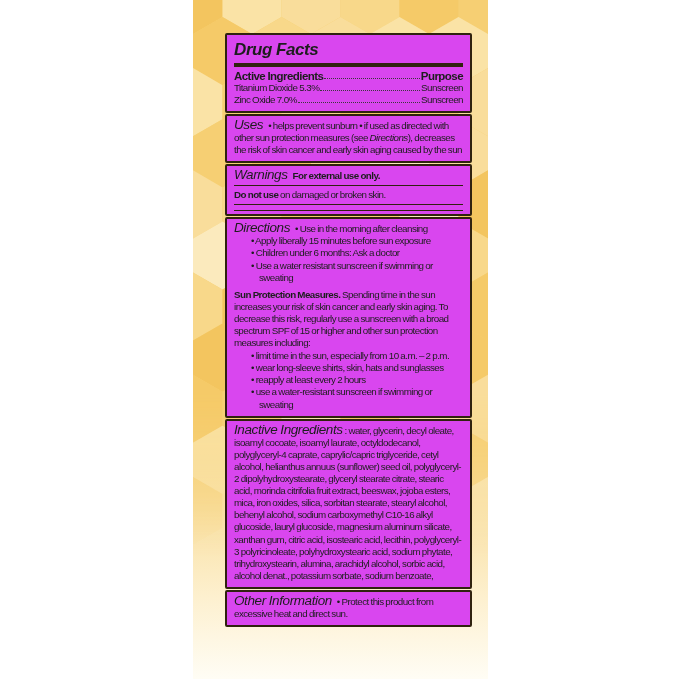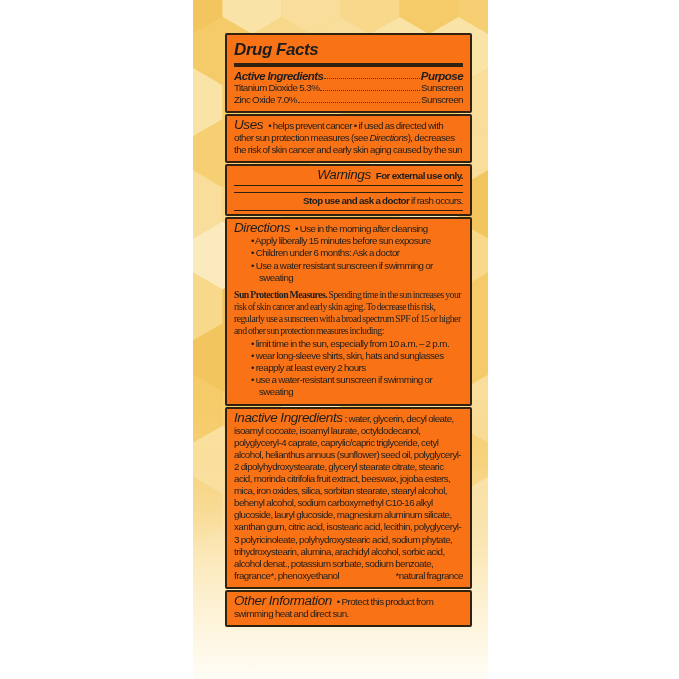--- a/index.html
+++ b/index.html
@@ -33,21 +33,21 @@
     width: 247px;
     display: flex;
     flex-direction: column;
     gap: 1px;
     font-size: 9.8px;
     line-height: 12.1px;
     letter-spacing: -0.55px;
     word-spacing: -0.4px;
   }
   .box {
-    background: #f97316;
+    background: #d946ef;
     border: 2.5px solid #30220f;
     border-radius: 2px;
     padding: 3px 7px 5px 7px;
   }
   .title {
     font-style: italic;
     font-weight: bold;
     font-size: 17px;
     line-height: 20px;
     letter-spacing: -0.4px;
@@ -63,27 +63,27 @@
   }
   .bold { font-weight: bold; }
   .ital { font-style: italic; }
   .leader-row { display: flex; align-items: flex-end; }
   .leader-row .dots {
     flex: 1 1 auto;
     border-bottom: 1.6px dotted #3a3a3a;
     margin: 0 1px 2.5px 1px;
     min-width: 10px;
   }
-  .ai-hdr { font-style: italic; font-weight: bold; font-size: 11.5px; justify-content: center; }
+  .ai-hdr { font-weight: bold; font-size: 11.5px; justify-content: center; }
   .ai-row { font-size: 9.8px; }
   .wrow { padding: 2.5px 0 3px 0; border-bottom: 1.2px solid #30220f; }
   .wrow.last { border-bottom: none; padding-bottom: 1px; }
   .wrow.first { padding-top: 1px; }
   .bullet { padding-left: 8px; text-indent: -8px; margin-left: 17px; }
-  .spm { margin-top: 5px; margin-bottom: 1px; font-family: Liberation Serif, serif; }
+  .spm { margin-top: 5px; margin-bottom: 1px; }
   .frag-row { display: flex; justify-content: space-between; }
   .inline-flow { display: block; }
 </style>
 </head>
 <body>
 
 <div class="bg-strip">
   <svg id="honeycomb" width="295" height="679" viewBox="0 0 295 679">
       <polygon points="-29.5,-85.2 0.0,-68.1 0.0,-34.1 -29.5,-17.0 -59.0,-34.1 -59.0,-68.1" fill="#f3c55f"></polygon>
       <polygon points="29.5,-85.2 59.0,-68.1 59.0,-34.1 29.5,-17.0 0.0,-34.1 0.0,-68.1" fill="#f5ca68"></polygon>
@@ -241,32 +241,32 @@
     </div>
     <div class="leader-row ai-row">
       <span>Zinc Oxide 7.0%</span>
       <span class="dots"></span>
       <span>Sunscreen</span>
     </div>
   </div>
 
   <div class="box">
     <div class="inline-flow">
-      <span class="sec-hdr">Uses</span><span>• helps prevent cancer • if used as directed with other sun protection measures (see </span><span class="ital">Directions</span><span>), decreases the risk of skin cancer and early skin aging caused by the sun</span>
-    </div>
-  </div>
-
-  <div class="box" style="padding-top:2px; padding-bottom:3px;text-align:right;">
+      <span class="sec-hdr">Uses</span><span>• helps prevent sunburn • if used as directed with other sun protection measures (see </span><span class="ital">Directions</span><span>), decreases the risk of skin cancer and early skin aging caused by the sun</span>
+    </div>
+  </div>
+
+  <div class="box" style="padding-top:2px; padding-bottom:3px;">
     <div class="wrow first">
       <span class="sec-hdr">Warnings</span><span class="bold">For external use only.</span>
     </div>
     <div class="wrow">
+      <span class="bold">Do not use</span><span> on damaged or broken skin.</span>
     </div>
     <div class="wrow">
-      <span class="bold">Stop use and ask a doctor</span><span> if rash occurs.</span>
     </div>
   </div>
 
   <div class="box">
     <div class="inline-flow">
       <span class="sec-hdr">Directions</span><span>• Use in the morning after cleansing</span>
     </div>
     <div class="bullet">• Apply liberally 15 minutes before sun exposure</div>
     <div class="bullet">• Children under 6 months: Ask a doctor</div>
     <div class="bullet">• Use a water resistant sunscreen if swimming or sweating</div>
@@ -276,25 +276,21 @@
     <div class="bullet">• limit time in the sun, especially from 10 a.m. – 2 p.m.</div>
     <div class="bullet">• wear long-sleeve shirts, skin, hats and sunglasses</div>
     <div class="bullet">• reapply at least every 2 hours</div>
     <div class="bullet">• use a water-resistant sunscreen if swimming or sweating</div>
   </div>
 
   <div class="box">
     <div class="inline-flow">
       <span class="sec-hdr" style="margin-right:0;">Inactive Ingredients</span><span> : </span><span>water, glycerin, decyl oleate, isoamyl cocoate, isoamyl laurate, octyldodecanol, polyglyceryl-4 caprate, caprylic/capric triglyceride, cetyl alcohol, helianthus annuus (sunflower) seed oil, polyglyceryl-2 dipolyhydroxystearate, glyceryl stearate citrate, stearic acid, morinda citrifolia fruit extract, beeswax, jojoba esters, mica, iron oxides, silica, sorbitan stearate, stearyl alcohol, behenyl alcohol, sodium carboxymethyl C10-16 alkyl glucoside, lauryl glucoside, magnesium aluminum silicate, xanthan gum, citric acid, isostearic acid, lecithin, polyglyceryl-3 polyricinoleate, polyhydroxystearic acid, sodium phytate, trihydroxystearin, alumina, arachidyl alcohol, sorbic acid, alcohol denat., potassium sorbate, sodium benzoate,</span>
     </div>
-    <div class="frag-row">
-      <span>fragrance*, phenoxyethanol</span>
-      <span>*natural fragrance</span>
-    </div>
-  </div>
-
-  <div class="box">
-    <div class="inline-flow">
-      <span class="sec-hdr">Other Information</span><span>• Protect this product from swimming heat and direct sun.</span>
+  </div>
+
+  <div class="box">
+    <div class="inline-flow">
+      <span class="sec-hdr">Other Information</span><span>• Protect this product from excessive heat and direct sun.</span>
     </div>
   </div>
 
 </div>
 
 </body></html>

